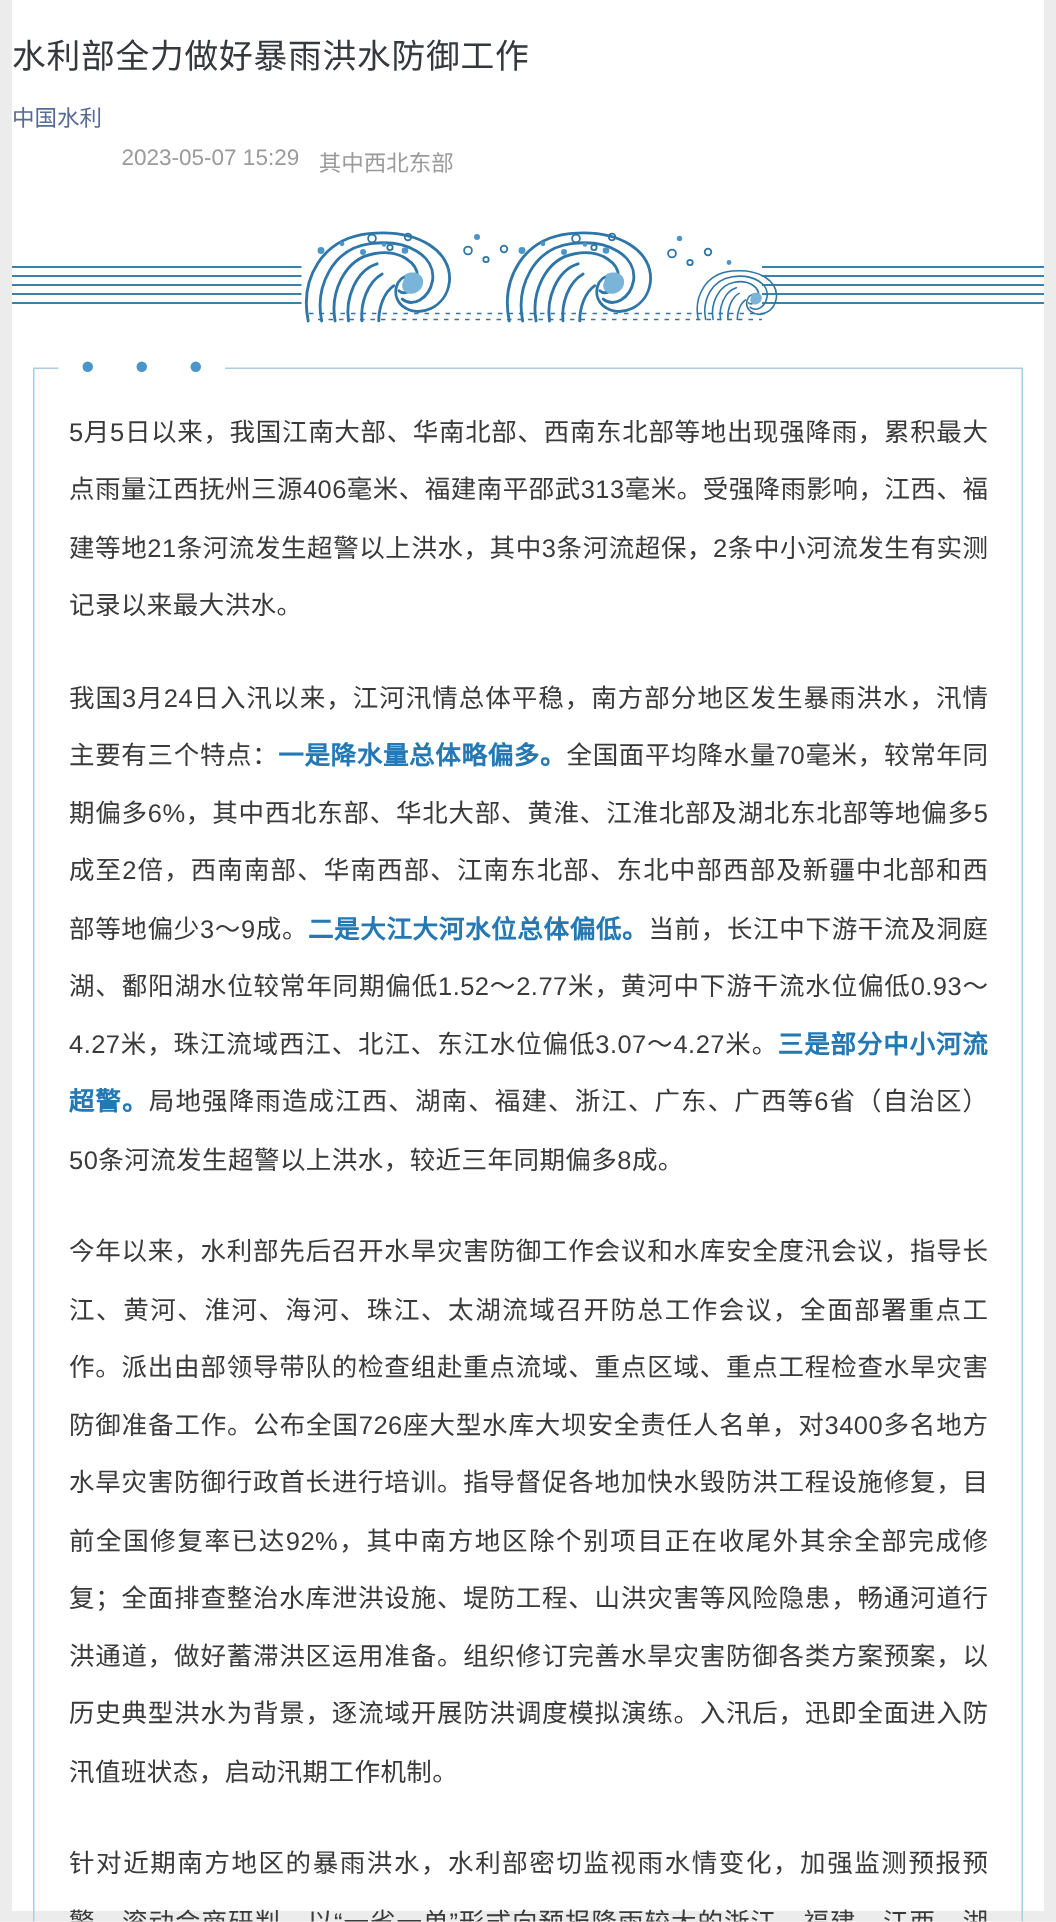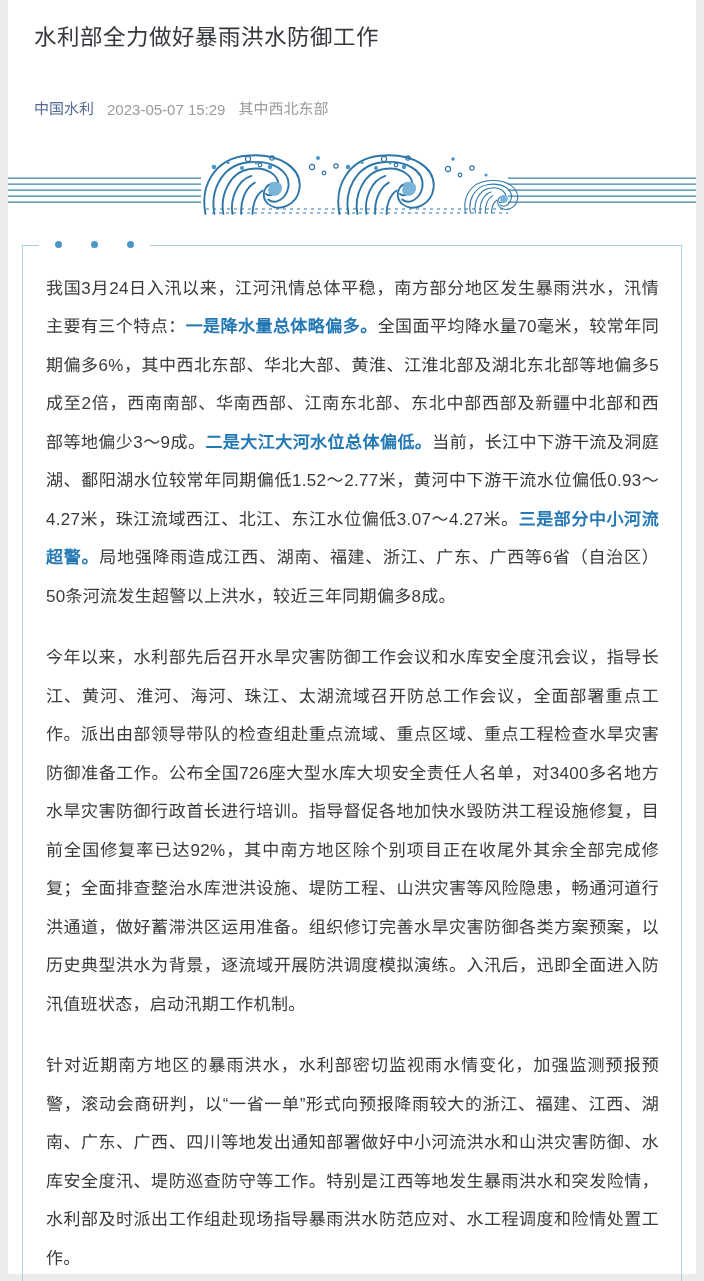--- a/index.html
+++ b/index.html
@@ -10,32 +10,32 @@
     overflow: hidden;
     font-family: "Liberation Sans", "DejaVu Sans", sans-serif;
   }
   .card {
     margin: 0 8px;
     width: 688px;
     height: 1274px;
     background: #ffffff;
     padding-top: 22px;
   }
-  .header { padding: 0 26px; }
+  .header { padding: 0 0; }
   .title {
     margin: 0 0 13px 0;
     font-size: 22.5px;
     font-weight: 500;
     color: #35383d;
     letter-spacing: 0.5px;
     line-height: 1.4;
   }
   .meta {
     display: flex;
-    align-items: flex-end;
+    align-items: flex-start;
     gap: 13px;
     font-size: 15px;
     margin-bottom: 35px;
   }
   .account-link {
     color: var(--author-link, #576b95);
     text-decoration: none;
     cursor: pointer;
   }
   .meta-gray { color: var(--meta-gray, #9b9b9b); margin-top: 30px; }
@@ -149,19 +149,20 @@
     </svg>
   </div>
 
   <div class="content-box">
     <div class="dots">
       <i></i>
       <i></i>
       <i></i>
     </div>
     <div>
+        <p class="para"><span>5月5日以来，我国江南大部、华南北部、西南东北部等地出现强降雨，累积最大点雨量江西抚州三源406毫米、福建南平邵武313毫米。受强降雨影响，江西、福建等地21条河流发生超警以上洪水，其中3条河流超保，2条中小河流发生有实测记录以来最大洪水。</span></p>
         <p class="para"><span>我国3月24日入汛以来，江河汛情总体平稳，南方部分地区发生暴雨洪水，汛情主要有三个特点：</span><span class="hl">一是降水量总体略偏多。</span><span>全国面平均降水量70毫米，较常年同期偏多6%，其中西北东部、华北大部、黄淮、江淮北部及湖北东北部等地偏多5成至2倍，西南南部、华南西部、江南东北部、东北中部西部及新疆中北部和西部等地偏少3～9成。</span><span class="hl">二是大江大河水位总体偏低。</span><span>当前，长江中下游干流及洞庭湖、鄱阳湖水位较常年同期偏低1.52～2.77米，黄河中下游干流水位偏低0.93～4.27米，珠江流域西江、北江、东江水位偏低3.07～4.27米。</span><span class="hl">三是部分中小河流超警。</span><span>局地强降雨造成江西、湖南、福建、浙江、广东、广西等6省（自治区）50条河流发生超警以上洪水，较近三年同期偏多8成。</span></p>
         <p class="para"><span>今年以来，水利部先后召开水旱灾害防御工作会议和水库安全度汛会议，指导长江、黄河、淮河、海河、珠江、太湖流域召开防总工作会议，全面部署重点工作。派出由部领导带队的检查组赴重点流域、重点区域、重点工程检查水旱灾害防御准备工作。公布全国726座大型水库大坝安全责任人名单，对3400多名地方水旱灾害防御行政首长进行培训。指导督促各地加快水毁防洪工程设施修复，目前全国修复率已达92%，其中南方地区除个别项目正在收尾外其余全部完成修复；全面排查整治水库泄洪设施、堤防工程、山洪灾害等风险隐患，畅通河道行洪通道，做好蓄滞洪区运用准备。组织修订完善水旱灾害防御各类方案预案，以历史典型洪水为背景，逐流域开展防洪调度模拟演练。入汛后，迅即全面进入防汛值班状态，启动汛期工作机制。</span></p>
         <p class="para"><span>针对近期南方地区的暴雨洪水，水利部密切监视雨水情变化，加强监测预报预警，滚动会商研判，以“一省一单”形式向预报降雨较大的浙江、福建、江西、湖南、广东、广西、四川等地发出通知部署做好中小河流洪水和山洪灾害防御、水库安全度汛、堤防巡查防守等工作。特别是江西等地发生暴雨洪水和突发险情，水利部及时派出工作组赴现场指导暴雨洪水防范应对、水工程调度和险情处置工作。</span></p>
       </div>
   </div>
 
 </div>
 
 </body></html>

